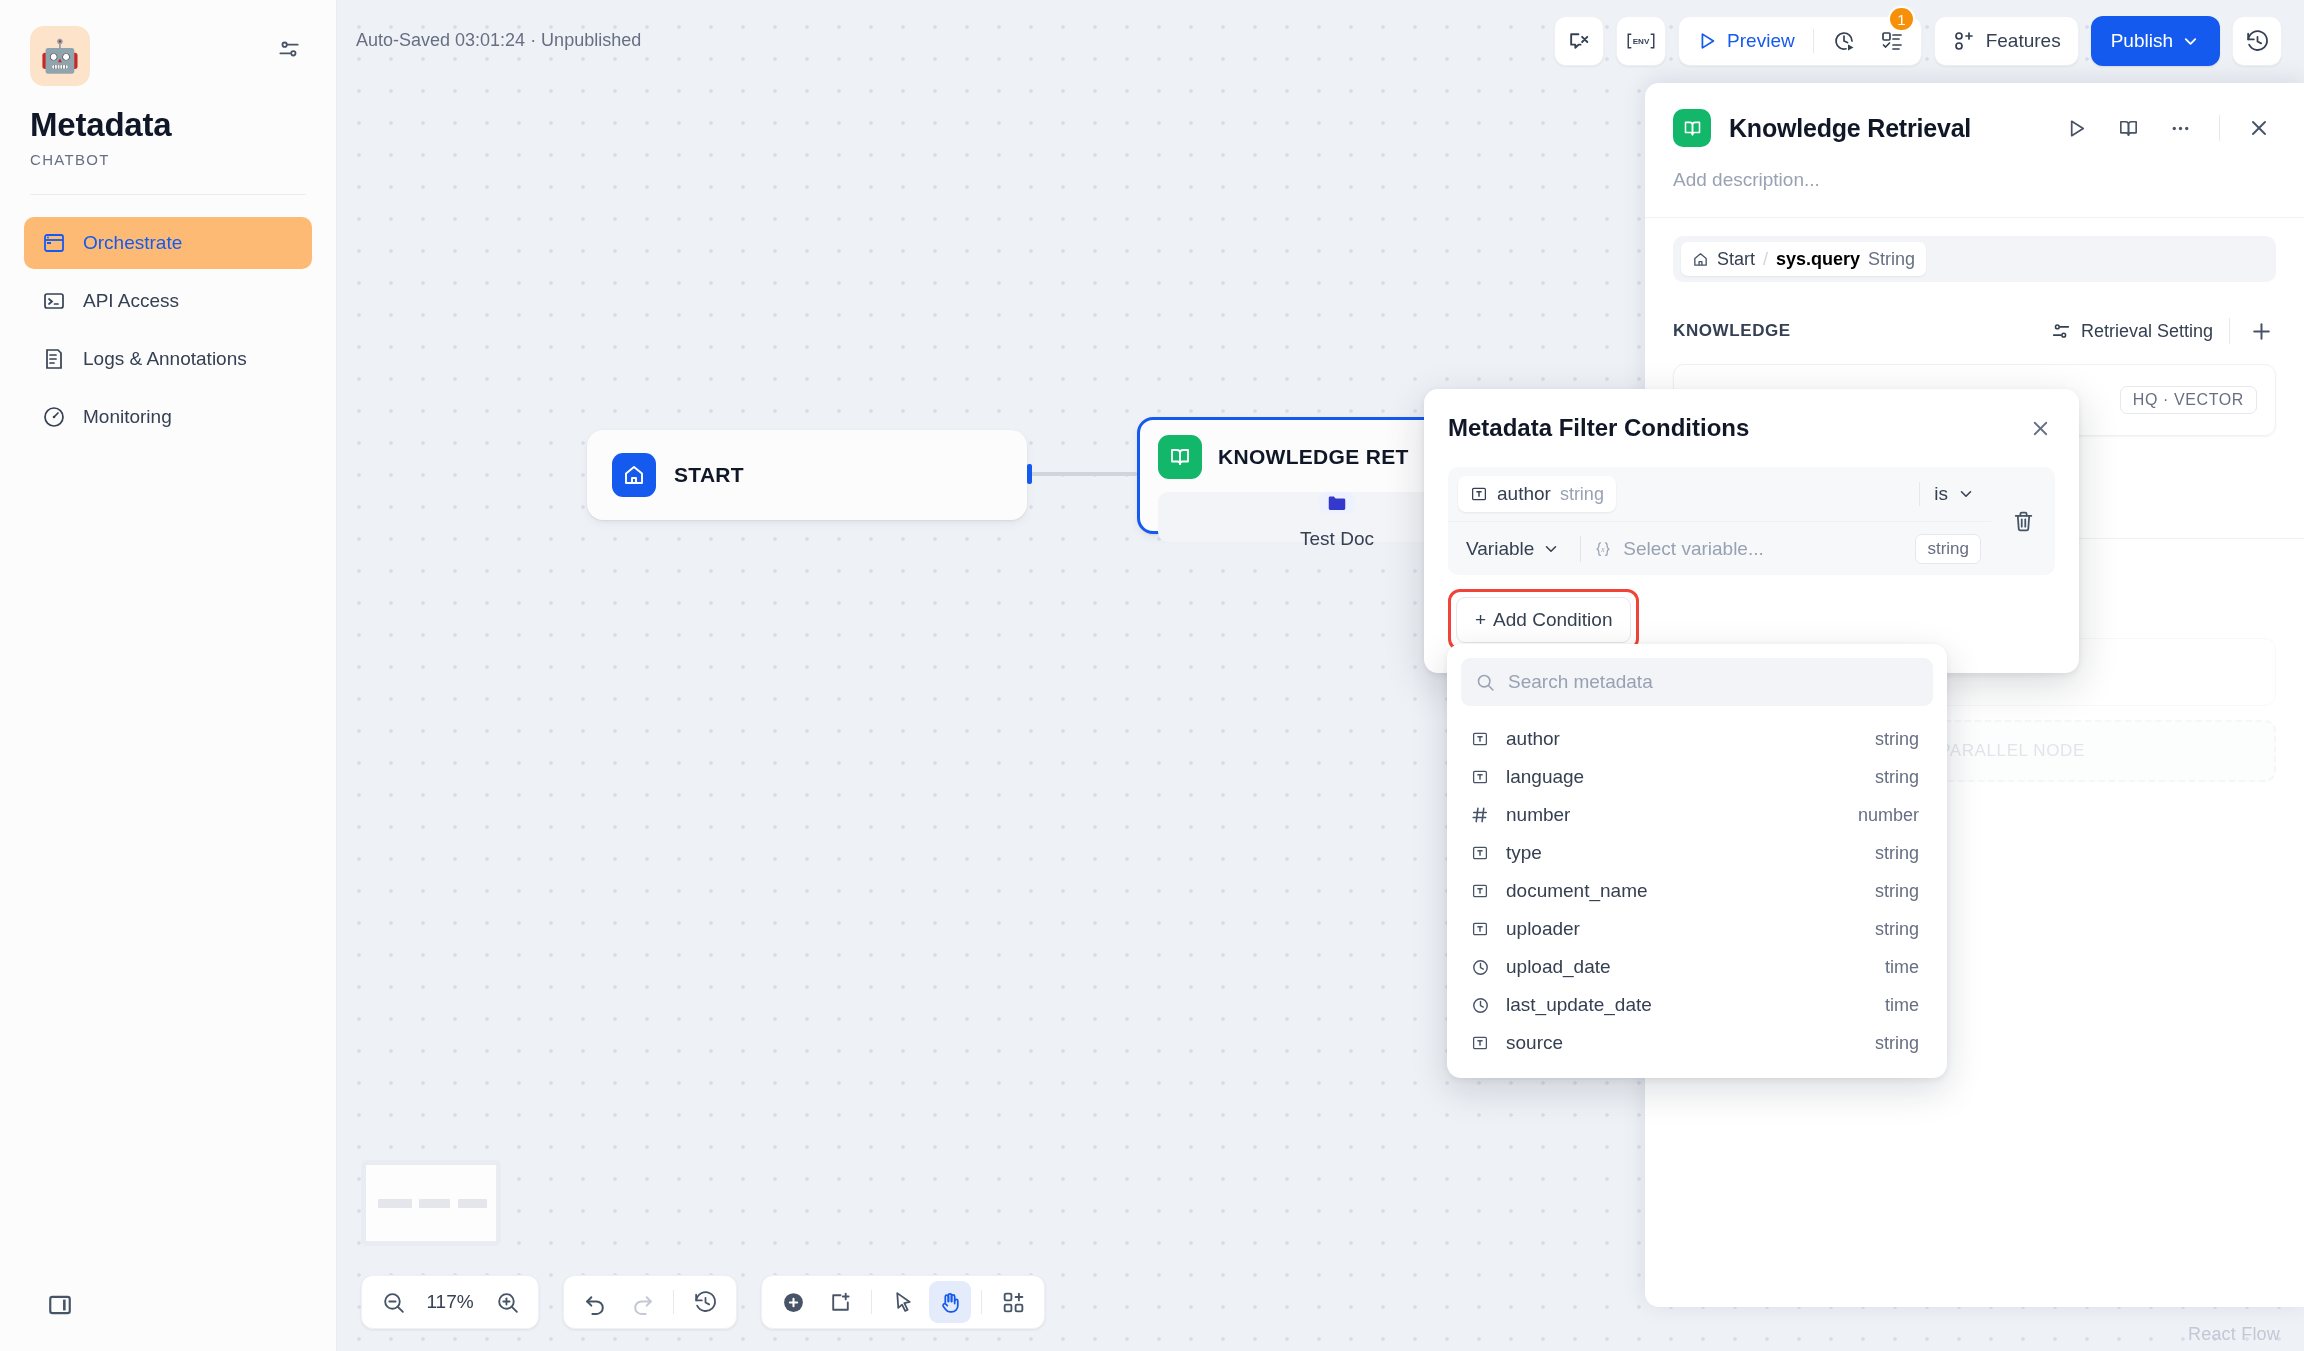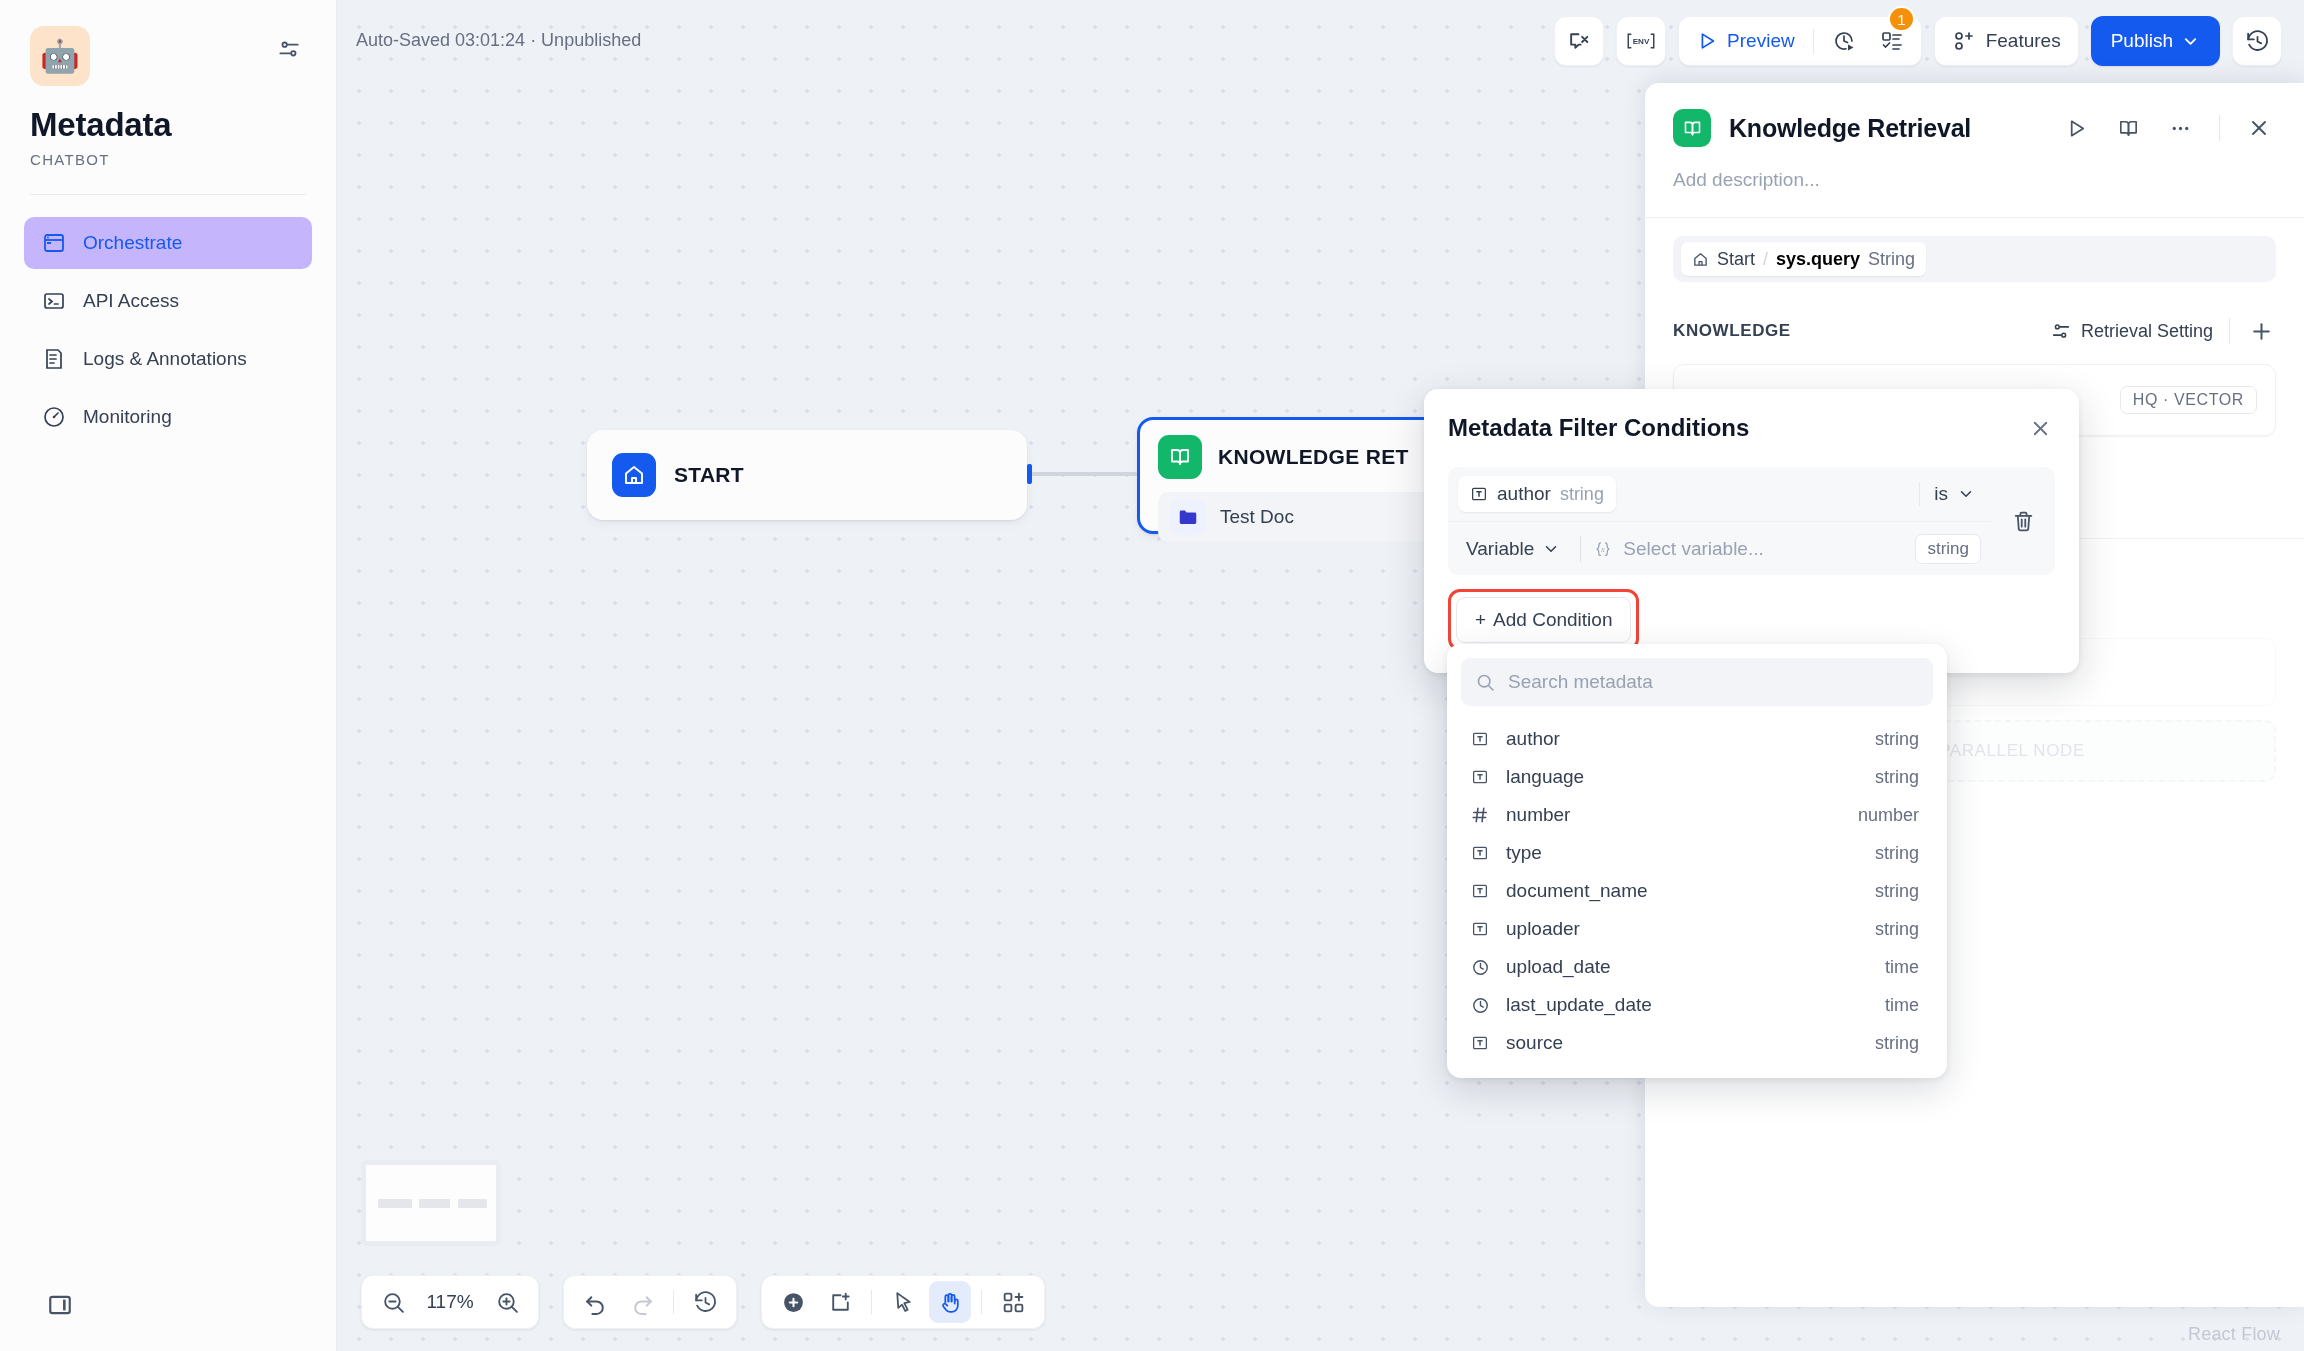--- a/index.html
+++ b/index.html
@@ -27,21 +27,21 @@
   .sb-gear{ width:34px;height:34px;display:flex;align-items:center;justify-content:center;color:#475467;cursor:pointer;margin-top:6px; }
   .app-title{ font-size:33px; font-weight:700; color:#101828; margin-top:20px; letter-spacing:-0.2px;}
   .app-sub{ font-size:15px; color:#667085; letter-spacing:1.3px; margin-top:7px; }
   .sb-divider{ height:1px; background:#eaecf0; margin:26px 30px 0 30px; }
   .nav{ padding:22px 24px 0 24px; display:flex; flex-direction:column; gap:6px;}
   .nav-item{
     display:flex; align-items:center; gap:17px;
     height:52px; padding:0 17px; border-radius:10px; cursor:pointer;
     font-size:19px; color:#354052;
   }
-  .nav-item.active{ background:#c4b5fd; color:#155aef; font-weight:400;}
+  .nav-item.active{ background:#fdba74; color:#155aef; font-weight:400;}
   .nav-ico{ width:25px;height:25px;display:flex;align-items:center;justify-content:center;flex:0 0 25px;}
   .sb-bottom{ margin-top:auto; padding:0 0 30px 44px;}
   .panel-toggle{ width:32px;height:32px;display:flex;align-items:center;justify-content:center;color:#475467;cursor:pointer;}
 
   
   .canvas{
     position:absolute; left:337px; top:0; right:0; bottom:0;
     background-color:#eef1f6;
     background-image:radial-gradient(#dcdfe8 2.1px, transparent 2.1px);
     background-size:32px 32px;
@@ -88,21 +88,21 @@
   }
   .node-start{ left:250px; top:430px; width:440px; height:90px; display:flex; align-items:center; padding:0 25px; gap:18px; }
   .node-ico{ width:44px;height:44px;border-radius:11px;display:flex;align-items:center;justify-content:center; flex:0 0 44px;}
   .ico-blue{ background:#155aef;}
   .ico-green{ background:#12b76a;}
   .node-title{ font-size:21px; font-weight:700; color:#101828; letter-spacing:.3px; white-space:nowrap;}
   .node-kr{
     left:800px; top:417px; width:400px; height:117px; border:3px solid #155aef; padding:15px 18px 0 18px;
   }
   .kr-head{ display:flex; align-items:center; gap:16px; }
-  .kr-body{ margin-top:13px; background:#f2f4f7; border-radius:10px; height:50px; display:flex; align-items:center; gap:14px; padding:0 12px;}
+  .kr-body{ margin-top:13px; background:#f2f4f7; border-radius:10px; height:50px; display:flex; align-items:center; gap:14px; padding:0 12px;flex-direction:column;}
   .kr-doc-ico{ width:36px;height:36px;border-radius:9px;background:#eef2ff;display:flex;align-items:center;justify-content:center;}
   .kr-doc-name{ font-size:19px; color:#354052;}
   .edge{ position:absolute; left:690px; top:472px; width:110px; height:4px; background:#d0d5dd; border-radius:2px;}
   .edge-dot{ position:absolute; left:690px; top:464px; width:5px; height:20px; background:#155aef; border-radius:2px;}
 
   
   .minimap{
     position:absolute; left:24px; bottom:105px; width:140px; height:86px;
     background:#e9ecf2; border-radius:6px; padding:5px;
   }

